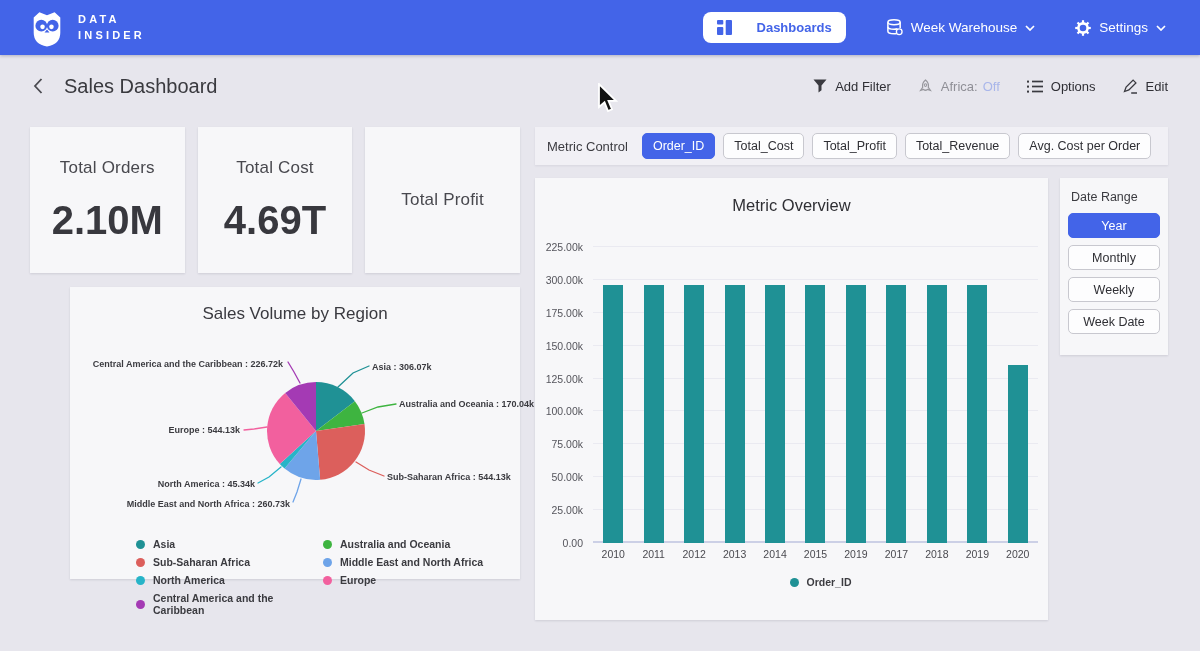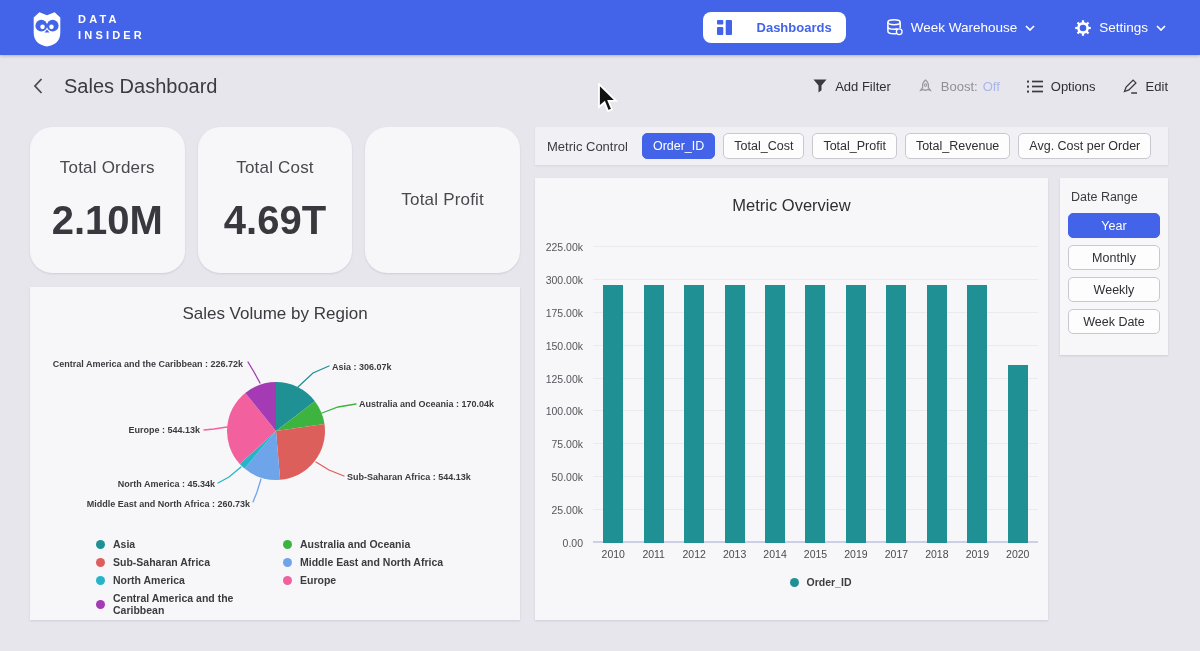--- a/index.html
+++ b/index.html
@@ -34,26 +34,26 @@
 
   
   .content { display:flex; gap:15px; padding:10px 32px 0 30px; }
   .col-left { width:490px; flex:none; }
   .col-right { flex:1; }
   .card { background:#f7f7f9; box-shadow:0 1px 2px rgba(30,30,60,.12); }
 
   
   .kpi-row { display:flex; gap:13px; }
   .kpi-card { flex:1; height:146px; display:flex; flex-direction:column;
-              align-items:center; justify-content:center;border-radius:22px; }
+              align-items:center; justify-content:center; }
   .kpi-label { font-size:17px; color:#48484e; letter-spacing:.2px; }
   .kpi-value { font-size:40px; font-weight:700; color:#38383e; margin-top:20px; }
 
   
-  .pie-card { margin-top:14px; height:333px; }
+  .pie-card { margin-top:14px; height:292px;margin-left:40px; }
   .card-title { text-align:center; font-size:17px; color:#3a3a40; padding-top:17px; }
   .pie-svg { display:block; margin-top:10px; }
   .pie-callout { font-size:9px; font-weight:bold; fill:#3b3b40; }
   .pie-legend { display:grid; grid-template-columns:187px auto; row-gap:6px;
                 margin:4px 0 0 66px; }
   .legend-item { display:flex; align-items:center; gap:8px; }
   .legend-dot { width:9px; height:9px; border-radius:50%; flex:none; }
   .legend-text { font-size:10.5px; font-weight:bold; color:#3b3b40; }
 
   
@@ -170,21 +170,21 @@
         <svg width="14" height="14" viewBox="0 0 14 14">
           <path d="M0.5,0.5 h13 l-5,6 v4.7 l-3,2.3 v-7 z" fill="#3a3a40"></path>
         </svg>
         <span>Add Filter</span>
       </div>
       <div class="action boost">
         <svg width="15" height="15" viewBox="0 0 16 16">
           <path d="M8,1 q4,3.2 3,8 l2.2,3.2 -3.2,-1 q-2,1.6 -4,0 l-3.2,1 2.2,-3.2 q-1,-4.8 3,-8z" fill="none" stroke="#97979d" stroke-width="1.3"></path>
           <circle cx="8" cy="6.5" r="1.4" fill="none" stroke="#97979d" stroke-width="1.1"></circle>
         </svg>
-        <span>Boost:</span>
+        <span>Africa:</span>
         <span class="boost-state" style="margin-left:-3px;">Off</span>
       </div>
       <div class="action">
         <svg width="16" height="13" viewBox="0 0 16 13">
           <g stroke="#3a3a40" stroke-width="1.7">
             <line x1="5" y1="1.5" x2="16" y2="1.5"></line>
               <line x1="5" y1="6.5" x2="16" y2="6.5"></line>
               <line x1="5" y1="11.5" x2="16" y2="11.5"></line>
           </g>
           <g fill="#3a3a40">

